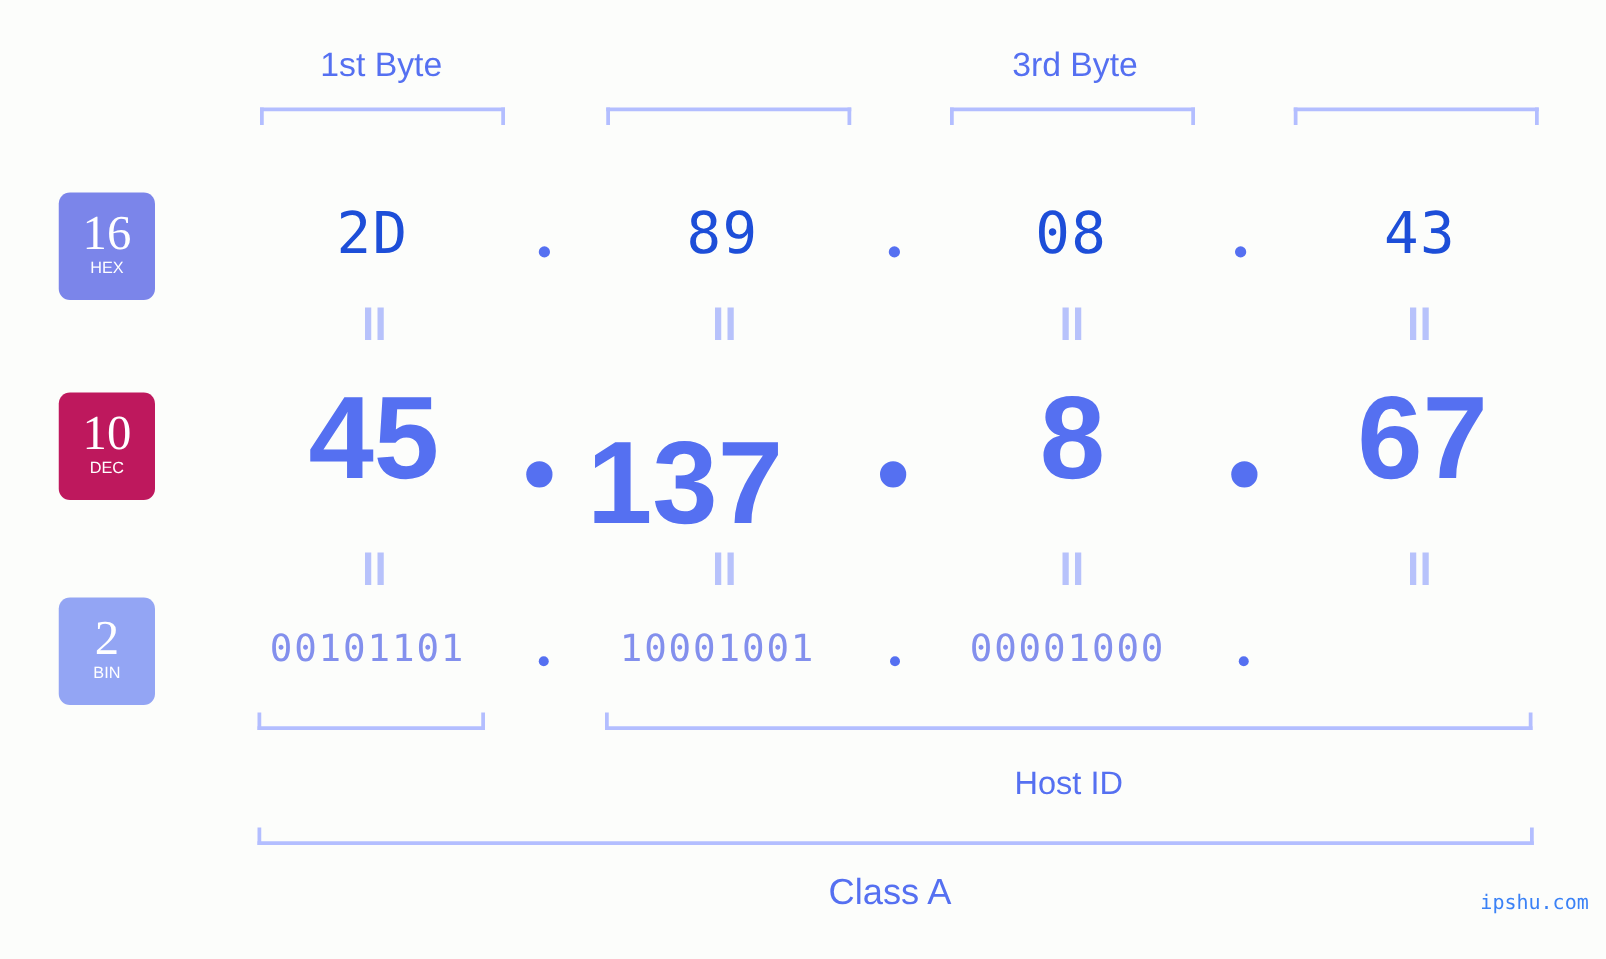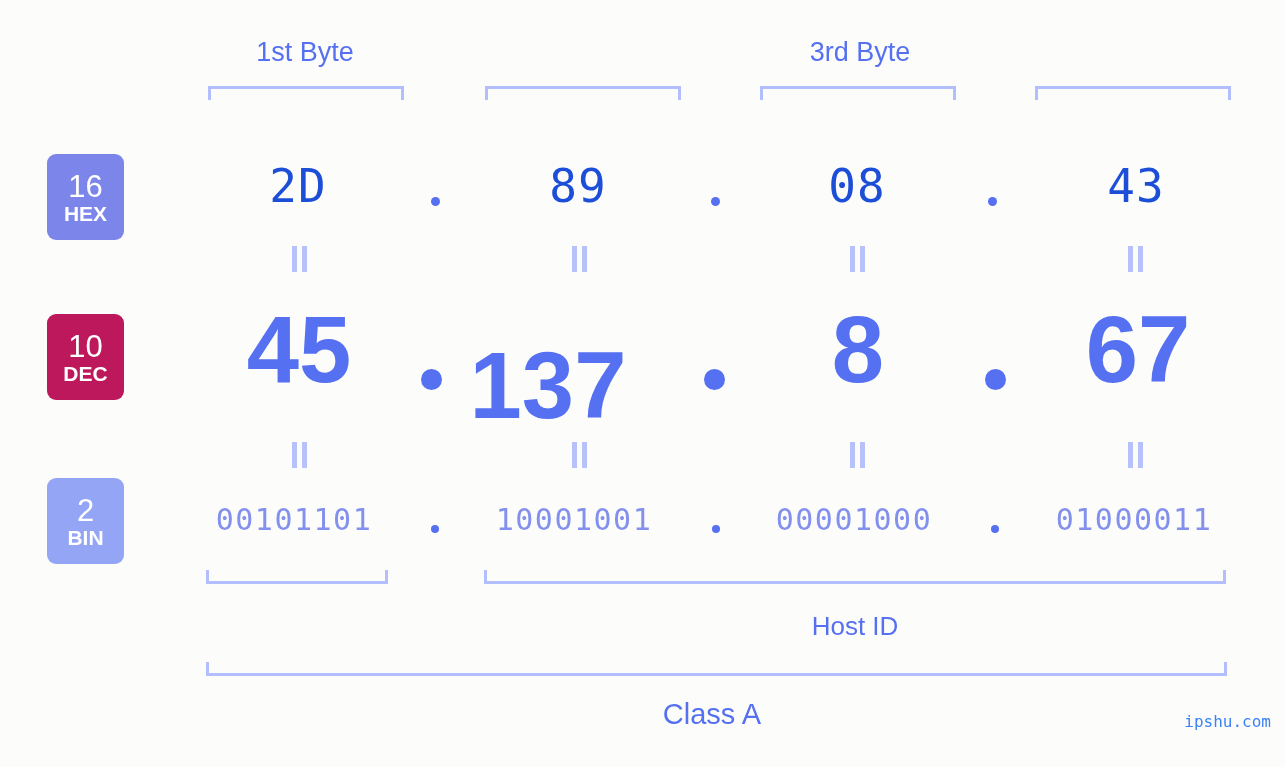--- a/index.html
+++ b/index.html
@@ -59,29 +59,28 @@
     border-radius: 9px;
     color: #ffffff;
     text-align: center;
     box-sizing: border-box;
     display: flex;
     flex-direction: column;
     align-items: center;
     justify-content: center;
   }
   .badge .num {
-    font-size: 31px;
+    font-size: 39px;
     line-height: 33px;
-    font-family: Liberation Sans, sans-serif;
+    font-family: Liberation Serif, serif;
   }
   .badge .abbr {
-    font-size: 21px;
+    font-size: 13px;
     line-height: 21px;
     font-family: "Liberation Sans", sans-serif;
-    font-weight: bold;
   }
   #badge-hex { top: 154px; height: 86px; background: #7b85ea; }
   #badge-dec { top: 314px; height: 86px; background: #be185d; }
   #badge-bin { top: 478px; height: 86px; background: #93a5f4; }
 
   
   .val {
     position: absolute;
     text-align: center;
     white-space: nowrap;
@@ -262,21 +261,20 @@
       <i class="b"></i>
     </div>
   <div class="eqmark" style="left:1128px;top:442px;">
       <i class="a"></i>
       <i class="b"></i>
     </div>
 
   <div class="val bin-val" style="left:194px;width:200px;">00101101</div>
   <div class="val bin-val" style="left:474px;width:200px;">10001001</div>
   <div class="val bin-val" style="left:754px;width:200px;">00001000</div>
-  <div class="val bin-val" style="left:1034px;width:200px;">01000011</div>
 
   <div class="dot dot-bin" style="left:431px;"></div>
   <div class="dot dot-bin" style="left:712px;"></div>
   <div class="dot dot-bin" style="left:991px;"></div>
 
   <div class="bracket-bottom" style="left:206px;top:570px;width:182px;"></div>
   <div class="bracket-bottom" style="left:484px;top:570px;width:742px;"></div>
 
   <div class="sec-label" style="left:755px;top:608px;width:200px;">Host ID</div>
 

